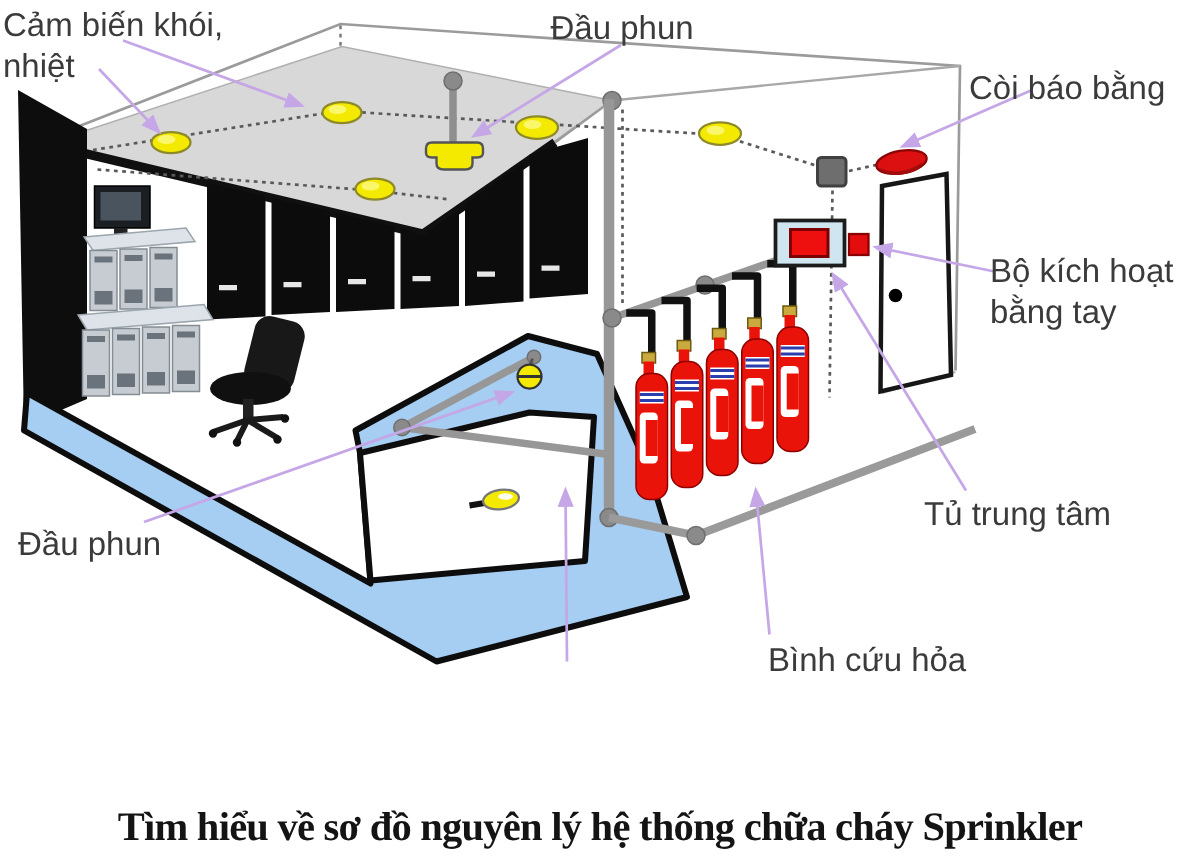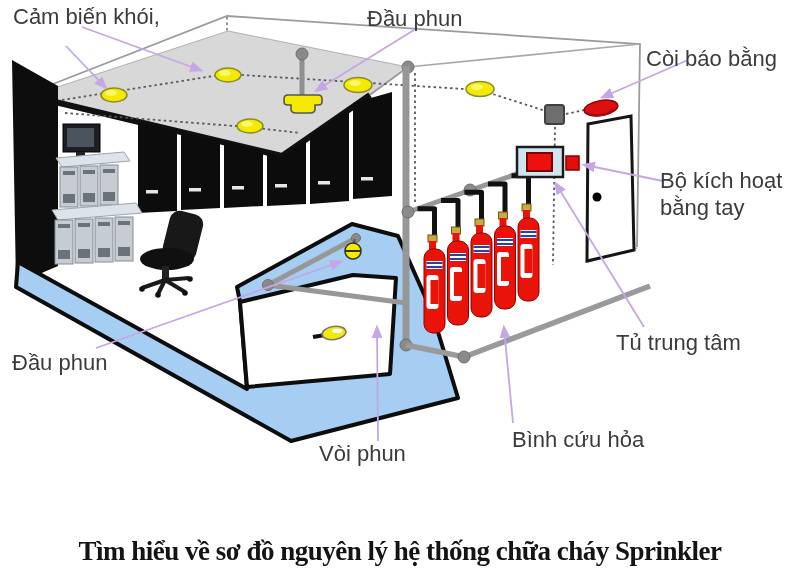--- a/index.html
+++ b/index.html
@@ -279,35 +279,35 @@
       <line x1="414" y1="30" x2="317" y2="90" marker-end="url(#arr)"></line>
       <line x1="688" y1="60" x2="603" y2="97" marker-end="url(#arr)"></line>
       <line x1="663" y1="181" x2="585" y2="165" marker-end="url(#arr)"></line>
       <line x1="644" y1="327" x2="556" y2="184" marker-end="url(#arr)"></line>
       <line x1="513" y1="423" x2="504" y2="328" marker-end="url(#arr)"></line>
       <line x1="378" y1="441" x2="377" y2="328" marker-end="url(#arr)"></line>
       <line x1="96" y1="348" x2="340" y2="262" marker-end="url(#arr)"></line>
     </g>
   </svg>
 
-  <div class="lbl" style="left:13px;top:4px">
+  <div class="lbl" style="left:2px;top:4px">
     <div>Cảm biến  khói,</div>
+    <div>nhiệt</div>
   </div>
 
   <div class="lbl" style="left:367px;top:6px">Đầu phun</div>
 
   <div class="lbl" style="left:646px;top:46px">Còi báo bằng</div>
 
   <div class="lbl" style="left:616px;top:330px">Tủ trung tâm</div>
 
   <div class="lbl" style="left:660px;top:168px">
     <div>Bộ kích hoạt</div>
     <div>bằng tay</div>
   </div>
 
   <div class="lbl" style="left:512px;top:427px">Bình cứu hỏa</div>
 
-  <div class="lbl" style="left:319px;top:441px">Vòi phun</div>
 
   <div class="lbl" style="left:12px;top:350px">Đầu phun</div>
 
   <div class="title">Tìm hiểu về sơ đồ nguyên lý hệ thống chữa cháy Sprinkler</div>
 </div>
 
 </body></html>

